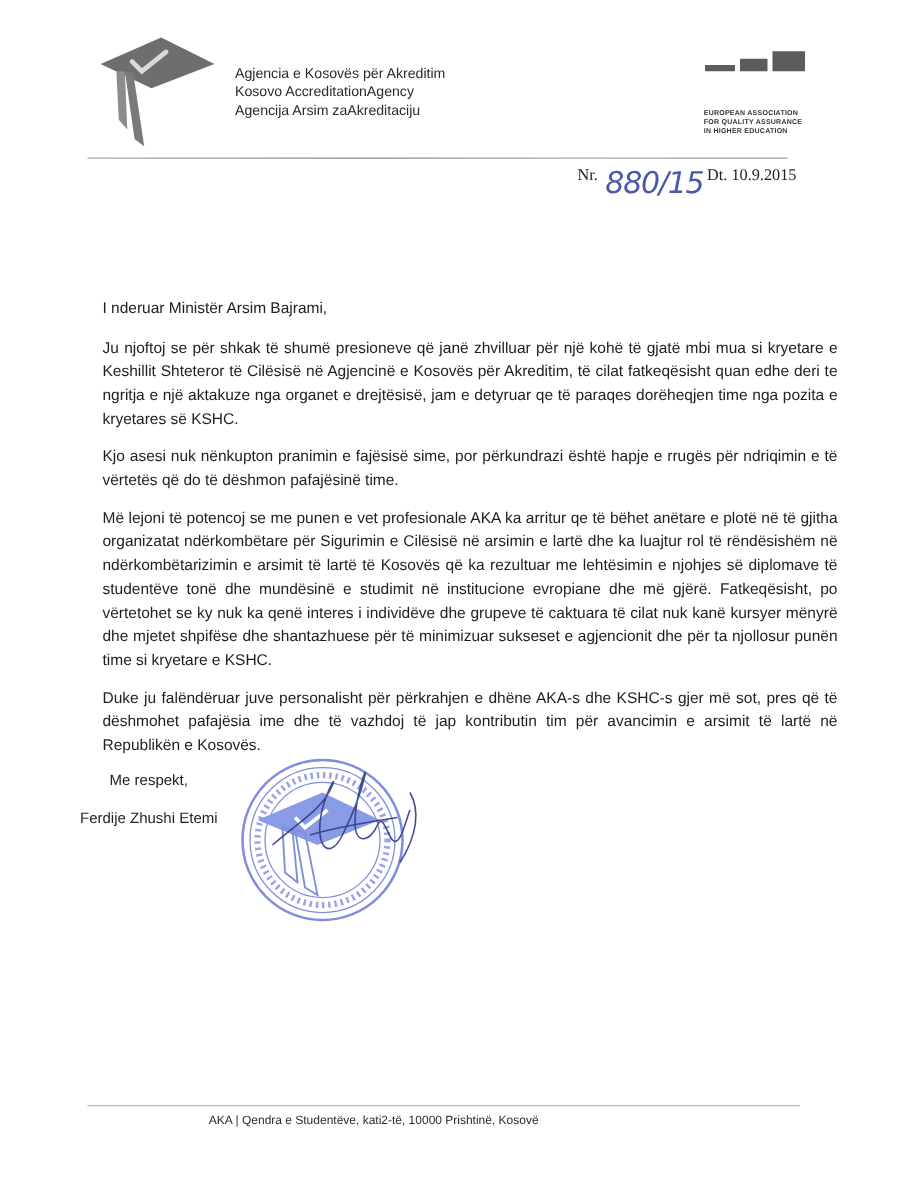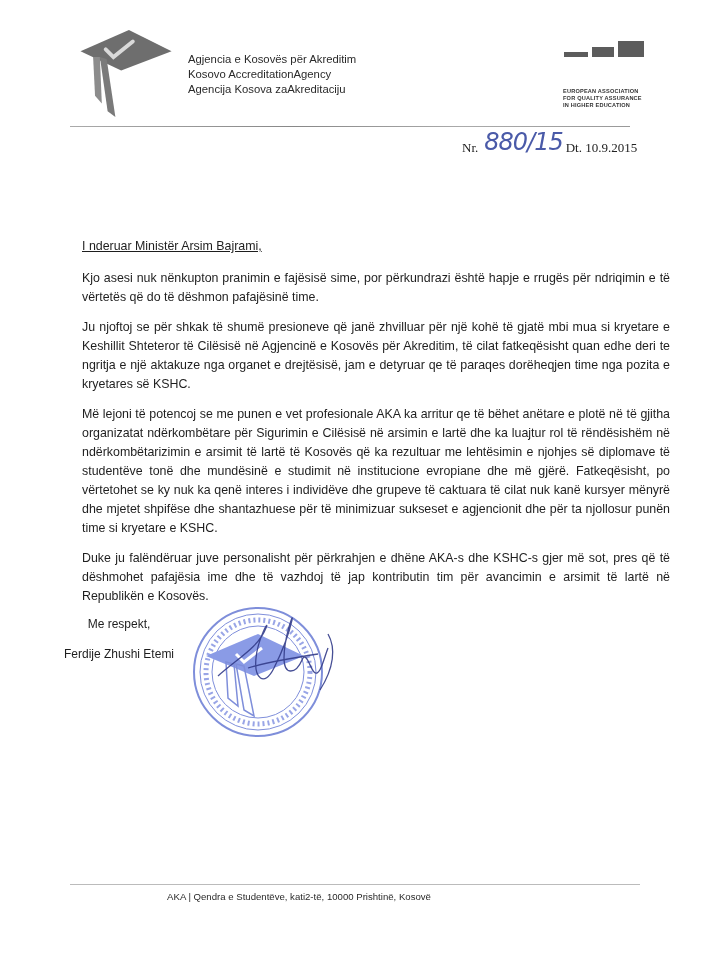--- a/index.html
+++ b/index.html
@@ -26,33 +26,33 @@
     font-size: 5.6px; line-height: 7px; font-weight: bold; color: #333;
     letter-spacing: 0.2px; white-space: nowrap;
   }
   .header-rule {
     position: absolute; left: 70px; top: 126px; width: 560px; height: 1px;
     background: linear-gradient(90deg, #aaa, #888 40%, #aaa 70%, #999);
   }
   .ref-line {
     position: absolute; left: 462px; top: 132px; height: 24px;
     font-family: "Liberation Serif", serif; font-size: 13px; color: #222;
-    white-space: nowrap; display: flex; align-items: flex-end;
+    white-space: nowrap; display: flex; align-items: flex-start;
   }
   .ref-number {
     font-family: "DejaVu Sans", sans-serif; color: #4a5aa8;
     font-size: 24px; font-style: italic; margin: 0 3px 0 6px; letter-spacing: -1px;
     font-weight: 300;
   }
   .letter {
     position: absolute; left: 82px; top: 237px; width: 588px;
     font-size: 12.4px; line-height: 19px; color: #1e1e1e;
   }
   .letter p { margin: 0 0 11px 0; text-align: justify; }
-  .salutation { margin-bottom: 13px !important; text-decoration: underline; }
+  .salutation { margin-bottom: 13px !important; }
   .closing { position: absolute; left: 64px; top: 615px; font-size: 12px; line-height: 19px; text-align: center; }
   .closing div { margin-bottom: 11px; }
   .stamp { position: absolute; left: 188px; top: 598px; width: 150px; height: 145px; }
   .footer-rule {
     position: absolute; left: 70px; top: 884px; width: 570px; height: 1px; background: #bbb;
   }
   .footer {
     position: absolute; left: 0; top: 890px; width: 598px; text-align: center;
     font-size: 9.6px; line-height: 14px; color: #2a2a2a;
   }
@@ -63,21 +63,21 @@
 <svg class="logo-cap" viewBox="0 0 100 95">
   <polygon points="2,24 52,2 96,24 44,44" fill="#6e6e6e"></polygon>
   <polyline points="28,22 36,30 56,14" fill="none" stroke="#d9d9d9" stroke-width="4" stroke-linecap="round"></polyline>
   <polygon points="15,30 22,30 24,78 17,70" fill="#8c8c8c"></polygon>
   <polygon points="22,30 29,32 38,92 30,86" fill="#7a7a7a"></polygon>
 </svg>
 
 <div class="agency-names">
   <div>Agjencia e Kosovës për Akreditim</div>
   <div>Kosovo AccreditationAgency</div>
-  <div>Agencija Kosova zaAkreditaciju</div>
+  <div>Agencija Arsim zaAkreditaciju</div>
 </div>
 
 <div class="enqa">
   <div class="enqa-bars">
     <div class="enqa-bar" style="left:0;width:24px;height:5px;"></div>
     <div class="enqa-bar" style="left:28px;width:22px;height:10px;"></div>
     <div class="enqa-bar" style="left:54px;width:26px;height:16px;"></div>
   </div>
   <div class="enqa-sub">
     <div>EUROPEAN ASSOCIATION</div>
@@ -89,22 +89,22 @@
 <div class="header-rule"></div>
 
 <div class="ref-line">
   <span>Nr.</span>
   <span class="ref-number">880/15</span>
   <span>Dt.</span>&nbsp;<span>10.9.2015</span>
 </div>
 
 <div class="letter">
   <p class="salutation">I nderuar Ministër Arsim Bajrami,</p>
+  <p>Ju njoftoj se për shkak të shumë  presioneve që janë zhvilluar për një kohë të gjatë mbi mua si kryetare e Keshillit Shteteror të Cilësisë në Agjencinë e Kosovës për Akreditim, të cilat fatkeqësisht quan edhe deri te ngritja e një aktakuze nga organet e drejtësisë, jam e detyruar qe të paraqes dorëheqjen time nga pozita e kryetares së KSHC.</p>
   <p>Kjo asesi nuk nënkupton pranimin e fajësisë sime, por përkundrazi është  hapje e rrugës për ndriqimin e të vërtetës që do të dëshmon pafajësinë time.</p>
-  <p>Ju njoftoj se për shkak të shumë  presioneve që janë zhvilluar për një kohë të gjatë mbi mua si kryetare e Keshillit Shteteror të Cilësisë në Agjencinë e Kosovës për Akreditim, të cilat fatkeqësisht quan edhe deri te ngritja e një aktakuze nga organet e drejtësisë, jam e detyruar qe të paraqes dorëheqjen time nga pozita e kryetares së KSHC.</p>
   <p> Më lejoni të potencoj se me  punen e vet profesionale  AKA ka arritur qe të bëhet anëtare e plotë në të gjitha organizatat ndërkombëtare për Sigurimin e Cilësisë në arsimin e lartë dhe ka luajtur rol të rëndësishëm në ndërkombëtarizimin e arsimit të lartë të Kosovës  që ka rezultuar me lehtësimin e njohjes së  diplomave të studentëve tonë dhe mundësinë e studimit në institucione evropiane dhe më gjërë. Fatkeqësisht, po vërtetohet se ky  nuk ka qenë interes i individëve dhe grupeve të caktuara të cilat nuk kanë kursyer mënyrë dhe mjetet  shpifëse dhe shantazhuese  për të minimizuar sukseset e agjencionit dhe për ta  njollosur  punën time si kryetare e KSHC.</p>
   <p>Duke ju  falëndëruar juve personalisht  për përkrahjen e dhëne AKA-s  dhe KSHC-s  gjer më sot,  pres që të dëshmohet pafajësia ime dhe të vazhdoj të jap kontributin tim për avancimin e arsimit të lartë në Republikën e Kosovës.</p>
 </div>
 
 <div class="closing">
   <div>Me respekt,</div>
   <div>Ferdije Zhushi Etemi</div>
 </div>
 
 <svg class="stamp" viewBox="0 0 150 145">

